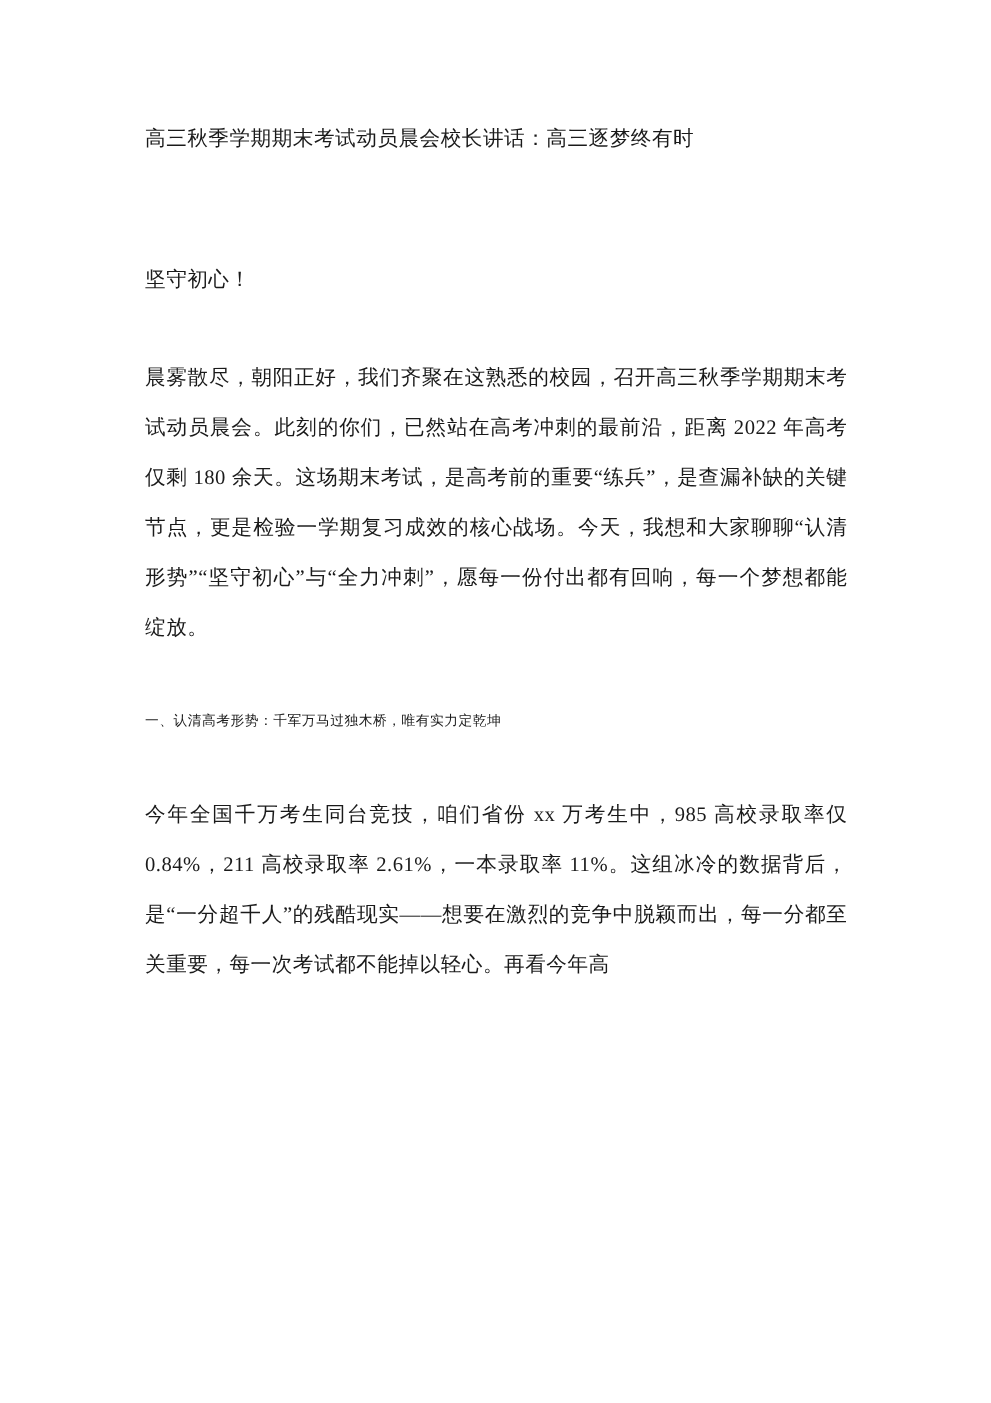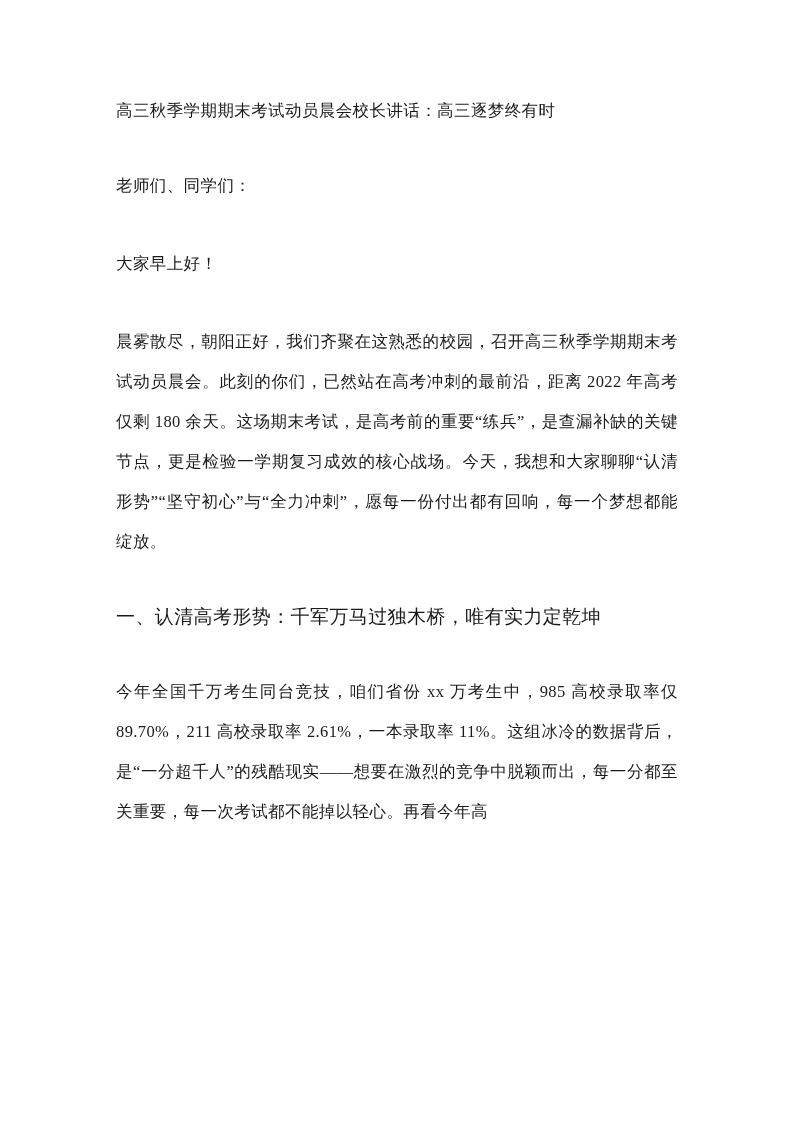--- a/index.html
+++ b/index.html
@@ -37,49 +37,48 @@
   .spacer-lg { height: 40px; }
   .spacer-md { height: 38px; }
   .spacer-sm { height: 36px; }
   .title {
     font-size: 16.5px;
     line-height: 30px;
     letter-spacing: 0.4px;
     color: #1a1a1a;
   }
   .section-head {
-    font-size: 19px;
+    font-size: 11px;
     line-height: 38px;
     letter-spacing: 0.4px;
     color: #1a1a1a;
   }
 </style>
 </head>
 <body>
 
 <div class="page">
   <div class="doc-body">
 
     <div class="title">高三秋季学期期末考试动员晨会校长讲话：高三逐梦终有时</div>
 
     <div class="spacer-lg"></div>
 
-    <p class="para">老师们、同学们：</p>
 
     <div class="spacer-md"></div>
 
-    <p class="para">大家早上好！</p>
+    <p class="para">坚守初心！</p>
 
     <div class="spacer-md"></div>
 
     <p class="para">晨雾散尽，朝阳正好，我们齐聚在这熟悉的校园，召开高三秋季学期期末考试动员晨会。此刻的你们，已然站在高考冲刺的最前沿，距离 2022 年高考仅剩 180 余天。这场期末考试，是高考前的重要“练兵”，是查漏补缺的关键节点，更是检验一学期复习成效的核心战场。今天，我想和大家聊聊“认清形势”“坚守初心”与“全力冲刺”，愿每一份付出都有回响，每一个梦想都能绽放。</p>
 
     <div class="spacer-sm"></div>
 
     <div class="section-head">一、认清高考形势：千军万马过独木桥，唯有实力定乾坤</div>
 
 
     <div class="spacer-sm"></div>
 
-    <p class="para">今年全国千万考生同台竞技，咱们省份 xx 万考生中，985 高校录取率仅 89.70%，211 高校录取率 2.61%，一本录取率 11%。这组冰冷的数据背后，是“一分超千人”的残酷现实——想要在激烈的竞争中脱颖而出，每一分都至关重要，每一次考试都不能掉以轻心。再看今年高</p>
+    <p class="para">今年全国千万考生同台竞技，咱们省份 xx 万考生中，985 高校录取率仅 0.84%，211 高校录取率 2.61%，一本录取率 11%。这组冰冷的数据背后，是“一分超千人”的残酷现实——想要在激烈的竞争中脱颖而出，每一分都至关重要，每一次考试都不能掉以轻心。再看今年高</p>
 
   </div>
 </div>
 
 </body></html>

